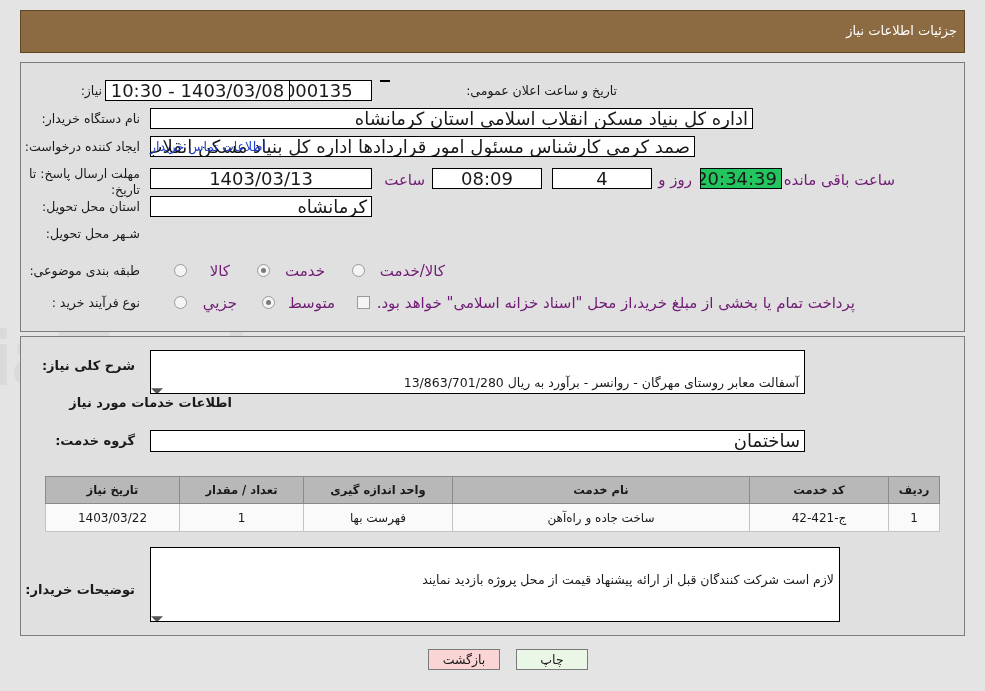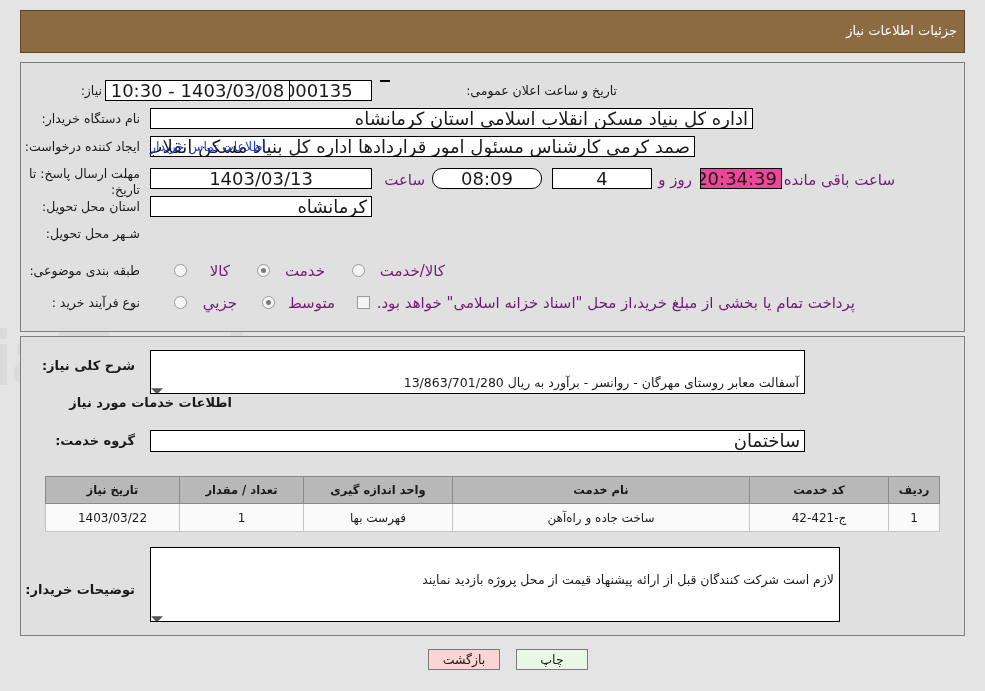--- a/index.html
+++ b/index.html
@@ -64,21 +64,21 @@
     font-size: 18px;
     color: #1a1a1a;
     line-height: 19px;
     padding: 0 4px;
     white-space: nowrap;
     overflow: hidden;
     text-align: right;
     direction: rtl;
   }
   .fld.center { text-align: center; }
-  .fld.yellow { background: #ec4899; }
+  .fld.yellow { background: #22c55e; }
 
   .link {
     position: absolute;
     font-size: 12.5px;
     color: #1f3fd0;
     text-decoration: none;
     white-space: nowrap;
     cursor: pointer;
   }
 
@@ -228,21 +228,21 @@
   <div class="lbl" style="right:845px; top:111px;">نام دستگاه خریدار:</div>
   <div class="fld" style="right:232px; top:108px; width:603px; height:21px;">اداره کل بنیاد مسکن انقلاب اسلامی استان کرمانشاه</div>
 
   <div class="lbl" style="right:845px; top:139px;">ایجاد کننده درخواست:</div>
   <div class="fld" style="right:290px; top:136px; width:545px; height:21px;">صمد کرمی کارشناس مسئول امور قراردادها اداره کل بنیاد مسکن انقلاب اسلامی</div>
   <a class="link" style="left:150px; top:139px;">اطلاعات تماس خریدار</a>
 
   <div class="lbl" style="right:845px; top:166px; width:118px; line-height:16px; white-space:normal;">مهلت ارسال پاسخ: تا تاریخ:</div>
   <div class="fld center" style="right:613px; top:168px; width:222px; height:21px;">1403/03/13</div>
   <div class="plain" style="right:560px; top:171px;">ساعت</div>
-  <div class="fld center" style="right:443px; top:168px; width:110px; height:21px;border-radius:10px;">08:09</div>
+  <div class="fld center" style="right:443px; top:168px; width:110px; height:21px;">08:09</div>
   <div class="fld center" style="right:333px; top:168px; width:100px; height:21px;">4</div>
   <div class="plain" style="right:293px; top:171px;">روز و</div>
   <div class="fld center yellow" style="right:203px; top:168px; width:82px; height:21px;">20:34:39</div>
   <div class="plain" style="right:90px; top:171px;">ساعت باقی مانده</div>
 
   <div class="lbl" style="right:845px; top:199px;">استان محل تحویل:</div>
   <div class="fld" style="right:613px; top:196px; width:222px; height:21px;">کرمانشاه</div>
 
   <div class="lbl" style="right:845px; top:226px;">شـهر محل تحویل:</div>
 

